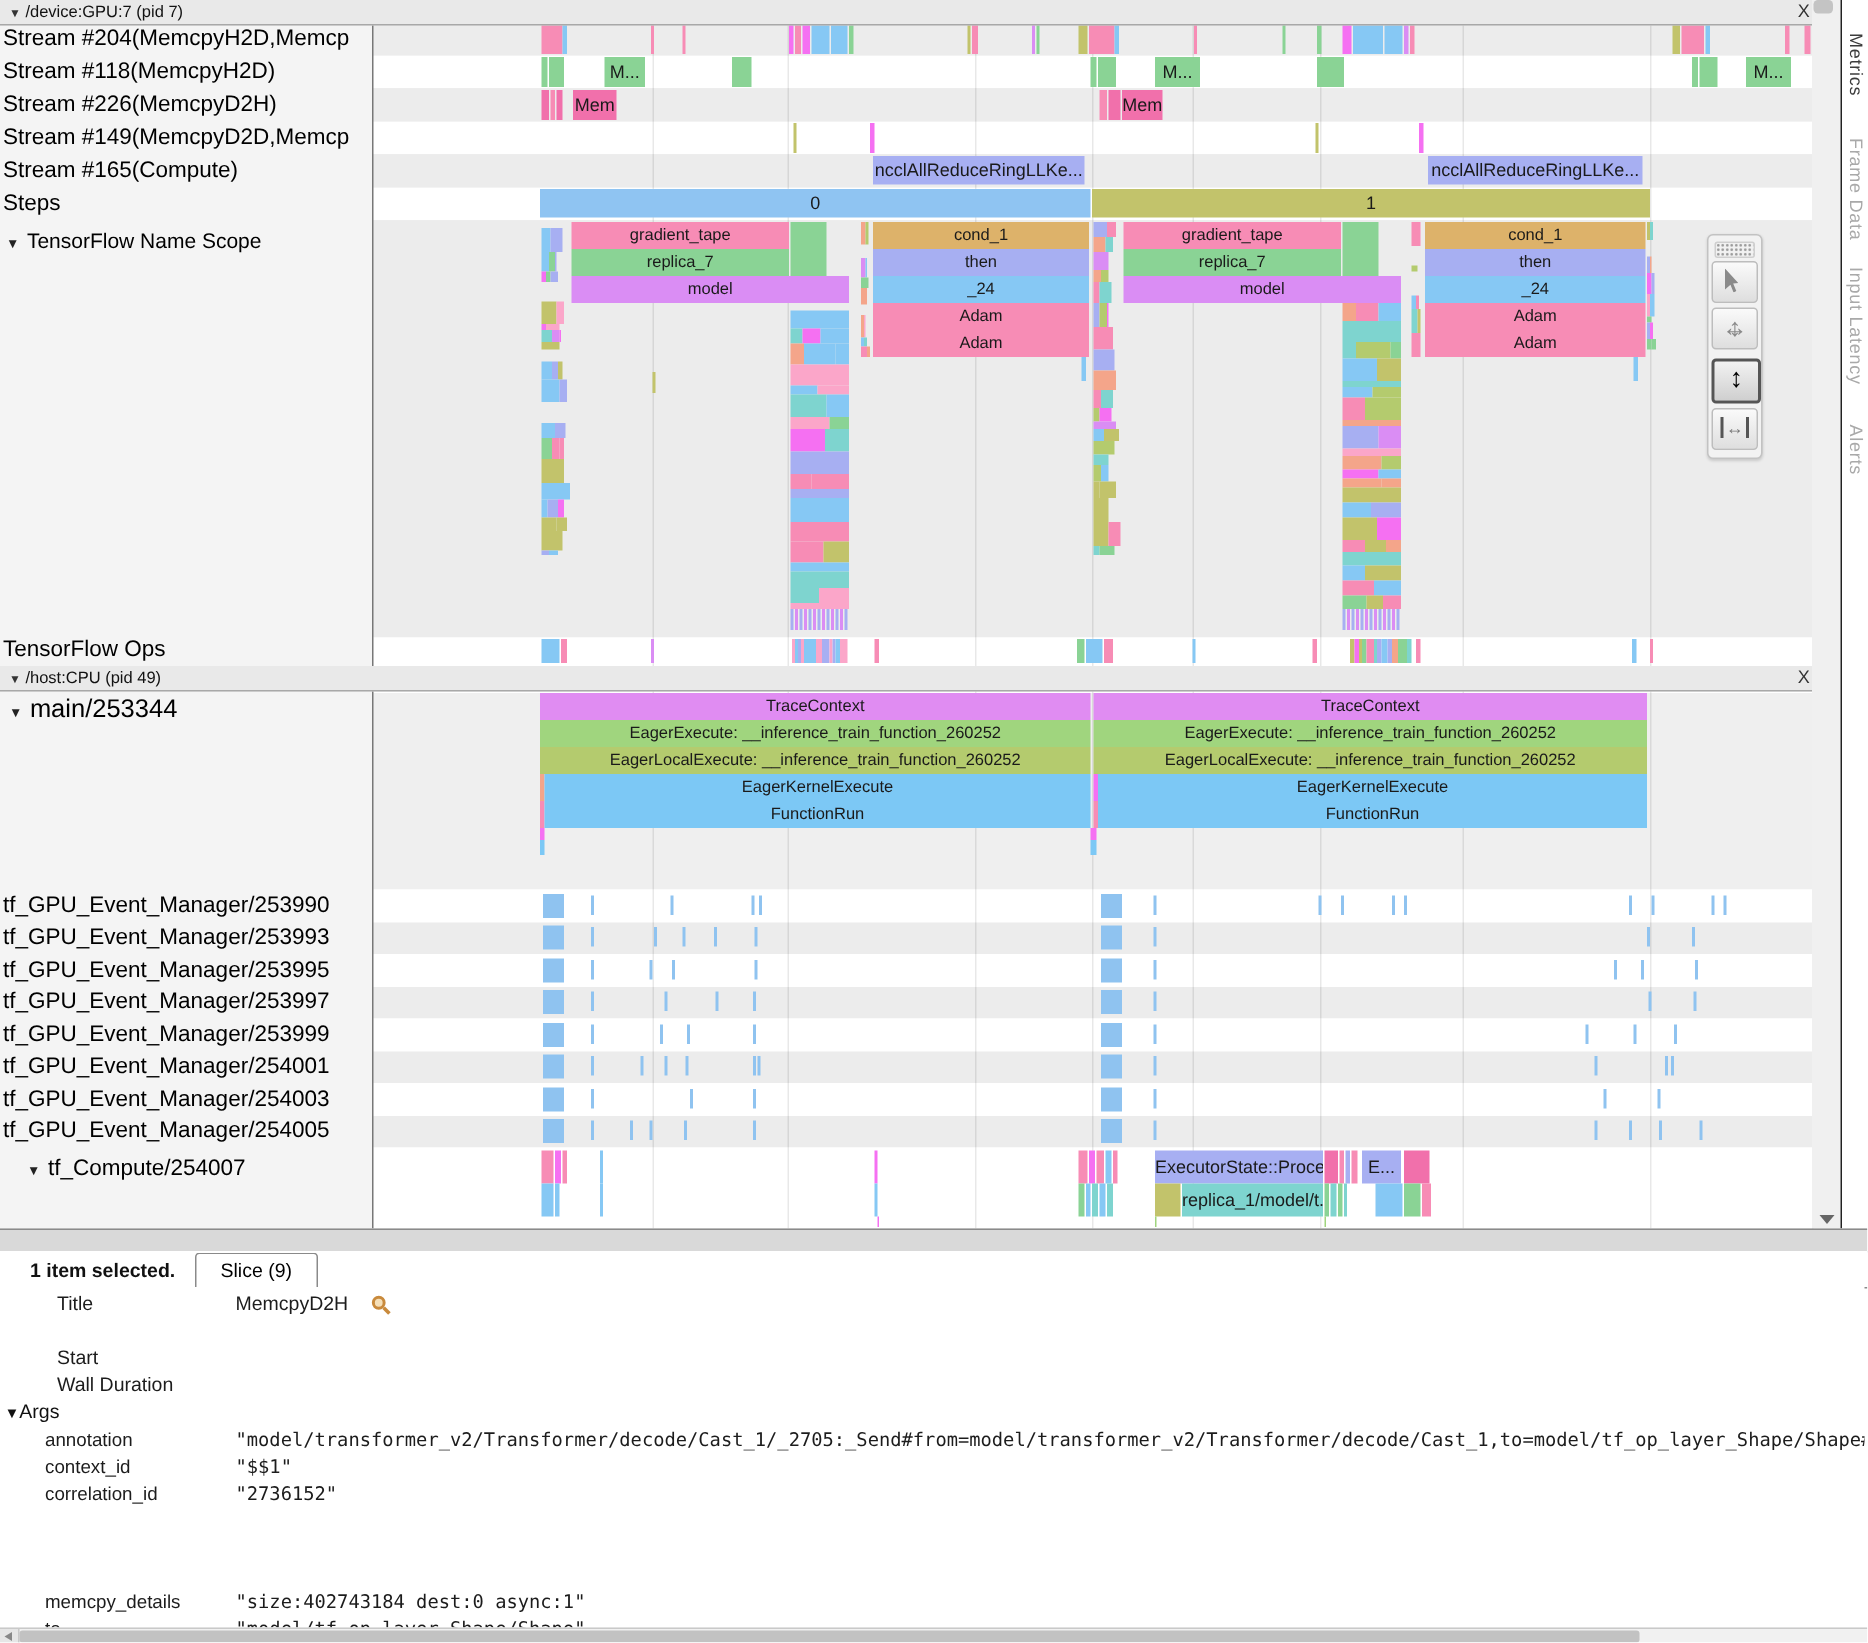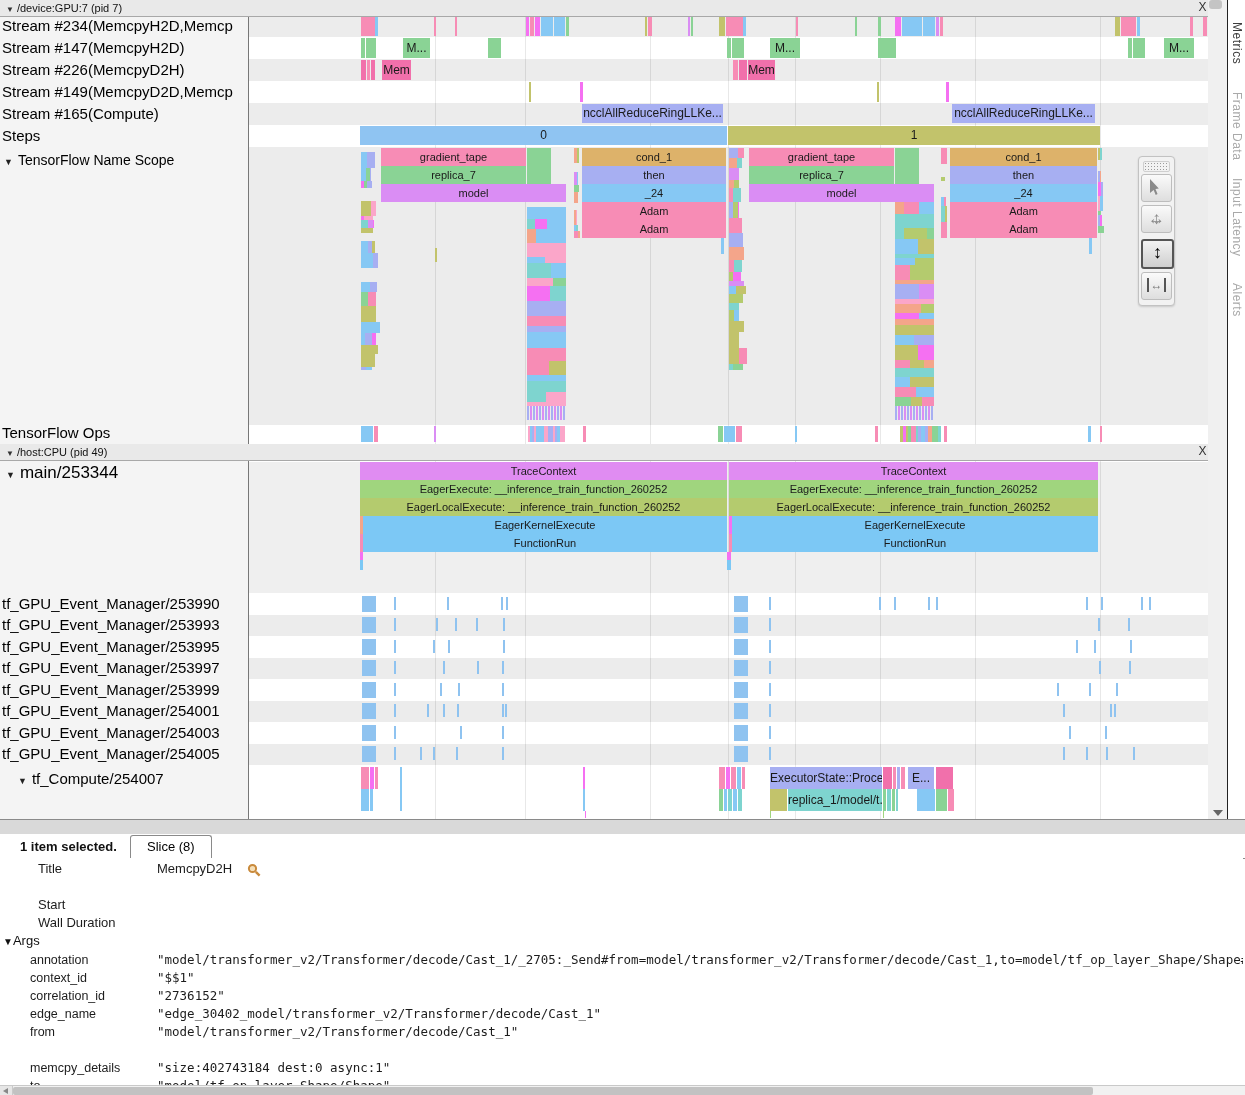--- a/index.html
+++ b/index.html
@@ -545,22 +545,22 @@
       <div class="slice" style="left: 502px; top: 747px; width: 2px; height: 13px; background: rgb(143, 195, 240);"></div>
       <div class="slice" style="left: 769px; top: 747px; width: 2px; height: 13px; background: rgb(143, 195, 240);"></div>
       <div class="slice" style="left: 1063px; top: 747px; width: 2px; height: 13px; background: rgb(143, 195, 240);"></div>
       <div class="slice" style="left: 1086px; top: 747px; width: 2px; height: 13px; background: rgb(143, 195, 240);"></div>
       <div class="slice" style="left: 1106px; top: 747px; width: 2px; height: 13px; background: rgb(143, 195, 240);"></div>
       <div class="slice" style="left: 1133px; top: 747px; width: 2px; height: 13px; background: rgb(143, 195, 240);"></div>
     </div>
 
   <div class="abs" style="left:0;top:15px;width:248px;height:804px;background:#f4f4f4;"></div>
   <div id="labels" class="abs" style="left:0;top:0;">
-      <div class="rowlabel" style="top: 16px; font-size: 15px; padding-left: 2px;"><span>Stream #234(MemcpyH2D,Memcp</span></div>
-      <div class="rowlabel" style="top: 38px; font-size: 15px; padding-left: 2px;"><span>Stream #147(MemcpyH2D)</span></div>
+      <div class="rowlabel" style="top: 16px; font-size: 15px; padding-left: 2px;"><span>Stream #204(MemcpyH2D,Memcp</span></div>
+      <div class="rowlabel" style="top: 38px; font-size: 15px; padding-left: 2px;"><span>Stream #118(MemcpyH2D)</span></div>
       <div class="rowlabel" style="top: 60px; font-size: 15px; padding-left: 2px;"><span>Stream #226(MemcpyD2H)</span></div>
       <div class="rowlabel" style="top: 82px; font-size: 15px; padding-left: 2px;"><span>Stream #149(MemcpyD2D,Memcp</span></div>
       <div class="rowlabel" style="top: 104px; font-size: 15px; padding-left: 2px;"><span>Stream #165(Compute)</span></div>
       <div class="rowlabel" style="top: 126px; font-size: 15px; padding-left: 2px;"><span>Steps</span></div>
       <div class="rowlabel" style="top: 150px; font-size: 14px; padding-left: 4px;"><span class="arr">▼</span><span>TensorFlow Name Scope</span></div>
       <div class="rowlabel" style="top: 423px; font-size: 15px; padding-left: 2px;"><span>TensorFlow Ops</span></div>
       <div class="rowlabel" style="top: 463px; font-size: 17px; padding-left: 6px;"><span class="arr">▼</span><span>main/253344</span></div>
       <div class="rowlabel" style="top: 594px; font-size: 15px; padding-left: 2px;"><span>tf_GPU_Event_Manager/253990</span></div>
       <div class="rowlabel" style="top: 615px; font-size: 15px; padding-left: 2px;"><span>tf_GPU_Event_Manager/253993</span></div>
       <div class="rowlabel" style="top: 637px; font-size: 15px; padding-left: 2px;"><span>tf_GPU_Event_Manager/253995</span></div>
@@ -612,21 +612,21 @@
     </div>
     <div class="toolbtn" style="top:115px;">
       <div class="timing">↔</div>
     </div>
   </div>
 
   <div class="hstrip"></div>
 
   <div class="tabbar">
     <div class="selinfo">1 item selected.</div>
-    <div class="slicetab">Slice (8)</div>
+    <div class="slicetab">Slice (9)</div>
   </div>
 
   <div class="details" id="detailsPanel">
       <div class="drow" style="left: 0px; top: 2px; width: 1245px;">
         <span class="dkey">Title</span>
         <span class="dval">MemcpyD2H</span>
         <span style="position: absolute; left: 247px; top: 3px;"><svg width="14" height="14">
             <circle cx="5.5" cy="5.5" r="3.6" fill="#f5dfb8" stroke="#c98a3c" stroke-width="2"></circle>
             <line x1="8.8" y1="8.8" x2="12.6" y2="12.6" stroke="#c98a3c" stroke-width="2.4"></line>
           </svg></span>
@@ -647,28 +647,20 @@
         <span class="aval">"model/transformer_v2/Transformer/decode/Cast_1/_2705:_Send#from=model/transformer_v2/Transformer/decode/Cast_1,to=model/tf_op_layer_Shape/Shape#::#edge"</span>
       </div>
       <div class="drow" style="left: 0px; top: 111px; width: 1245px;">
         <span class="akey" style="font-size: 12.5px;">context_id</span>
         <span class="aval">"$$1"</span>
       </div>
       <div class="drow" style="left: 0px; top: 129px; width: 1245px;">
         <span class="akey" style="font-size: 12.5px;">correlation_id</span>
         <span class="aval">"2736152"</span>
       </div>
-      <div class="drow" style="left: 0px; top: 147px; width: 1245px;">
-        <span class="akey" style="font-size: 12.5px;">edge_name</span>
-        <span class="aval">"edge_30402_model/transformer_v2/Transformer/decode/Cast_1"</span>
-      </div>
-      <div class="drow" style="left: 0px; top: 165px; width: 1245px;">
-        <span class="akey" style="font-size: 12.5px;">from</span>
-        <span class="aval">"model/transformer_v2/Transformer/decode/Cast_1"</span>
-      </div>
       <div class="drow" style="left: 0px; top: 201px; width: 1245px;">
         <span class="akey" style="font-size: 12.5px;">memcpy_details</span>
         <span class="aval">"size:402743184 dest:0 async:1"</span>
       </div>
       <div class="drow" style="left: 0px; top: 219px; width: 1245px;">
         <span class="akey" style="font-size: 12.5px;">to</span>
         <span class="aval">"model/tf_op_layer_Shape/Shape"</span>
       </div>
     </div>
 

